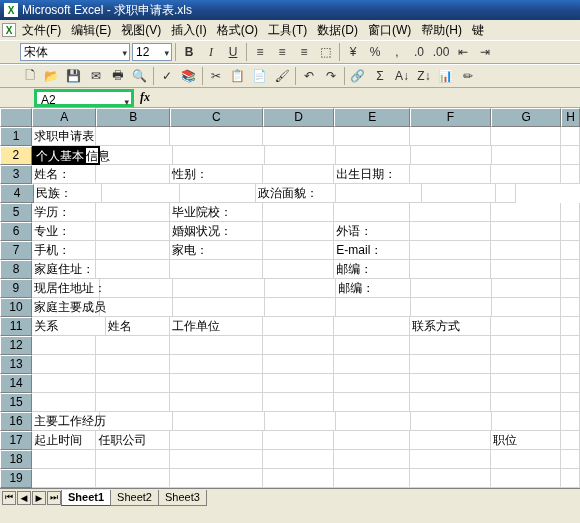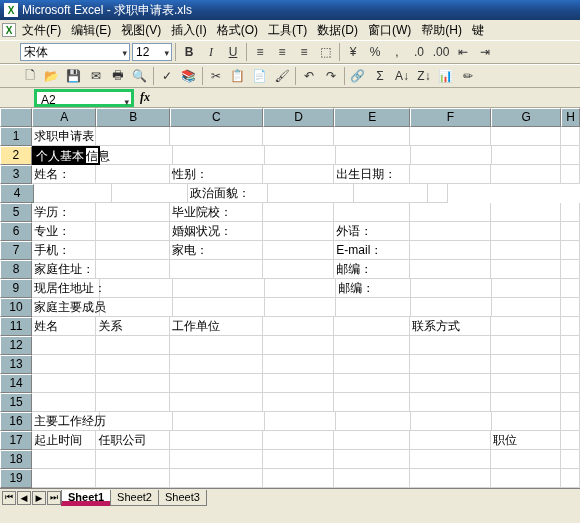--- a/index.html
+++ b/index.html
@@ -32,21 +32,21 @@
 .row{display:flex;height:19px;}
 .rowhead{width:34px;background:#9fb7bf;border:1px solid #808080;border-top:1px solid #fff;border-left:1px solid #fff;text-align:center;line-height:17px;}
 .rowhead.sel{background:#ffe9a2;}
 .cell{height:19px;border-right:1px solid #d4d4d4;border-bottom:1px solid #d4d4d4;line-height:18px;padding-left:2px;overflow:visible;white-space:nowrap;}
 .cell.sel{border:2px solid #000;line-height:16px;padding-left:0;}
 .selval{background:#000;color:#fff;padding:0 2px;display:inline-block;}
 
 .tabbar{height:18px;background:#ece9d8;border-top:1px solid #808080;display:flex;align-items:center;padding-left:2px;}
 .navbtn{width:14px;height:14px;display:flex;align-items:center;justify-content:center;font-size:9px;border:1px solid #808080;background:#ece9d8;margin-right:1px;}
 .tab{height:16px;background:#ece9d8;border:1px solid #808080;border-top:none;padding:0 6px;line-height:15px;margin-left:-1px;font-size:11px;}
-.tab.active{background:#fff;font-weight:bold;border-bottom:5px solid #be185d;}
+.tab.active{background:#fff;font-weight:bold;border-bottom:1px solid #be185d;}
 .tabend{flex:1;}
 .statusbar{height:8px;background:#ece9d8;}
 
 .wA{width:68px}.wB{width:78px}.wC{width:98px}.wD{width:76px}.wE{width:80px}.wF{width:86px}.wG{width:74px}.wH{width:20px}
 </style>
 </head>
 <body>
 
 <div class="titlebar">
   <span class="xicon">X</span>
@@ -163,20 +163,21 @@
         <div class="cell wB"></div>
         <div class="cell wC">性别：</div>
         <div class="cell wD"></div>
         <div class="cell wE">出生日期：</div>
         <div class="cell wF"></div>
         <div class="cell wG"></div>
         <div class="cell wH"></div>
       </div>
       <div class="row">
         <div class="rowhead">4</div>
+        <div class="cell wA">民族：</div>
         <div class="cell wB"></div>
         <div class="cell wD"></div>
         <div class="cell wE">政治面貌：</div>
         <div class="cell wF"></div>
         <div class="cell wG"></div>
         <div class="cell wH"></div>
       </div>
       <div class="row">
         <div class="rowhead">5</div>
         <div class="cell wA">学历：</div>
@@ -238,22 +239,22 @@
         <div class="cell wB"></div>
         <div class="cell wC"></div>
         <div class="cell wD"></div>
         <div class="cell wE"></div>
         <div class="cell wF"></div>
         <div class="cell wG"></div>
         <div class="cell wH"></div>
       </div>
       <div class="row">
         <div class="rowhead">11</div>
+        <div class="cell wB">关系</div>
         <div class="cell wA">姓名</div>
-        <div class="cell wB">关系</div>
         <div class="cell wC">工作单位</div>
         <div class="cell wD"></div>
         <div class="cell wE"></div>
         <div class="cell wF">联系方式</div>
         <div class="cell wG"></div>
         <div class="cell wH"></div>
       </div>
       <div class="row">
         <div class="rowhead">12</div>
         <div class="cell wA"></div>

